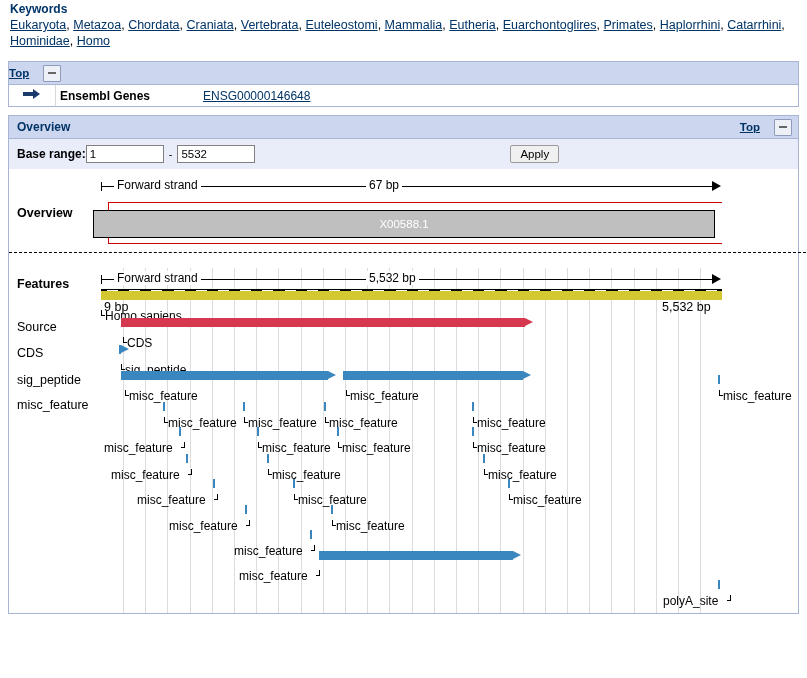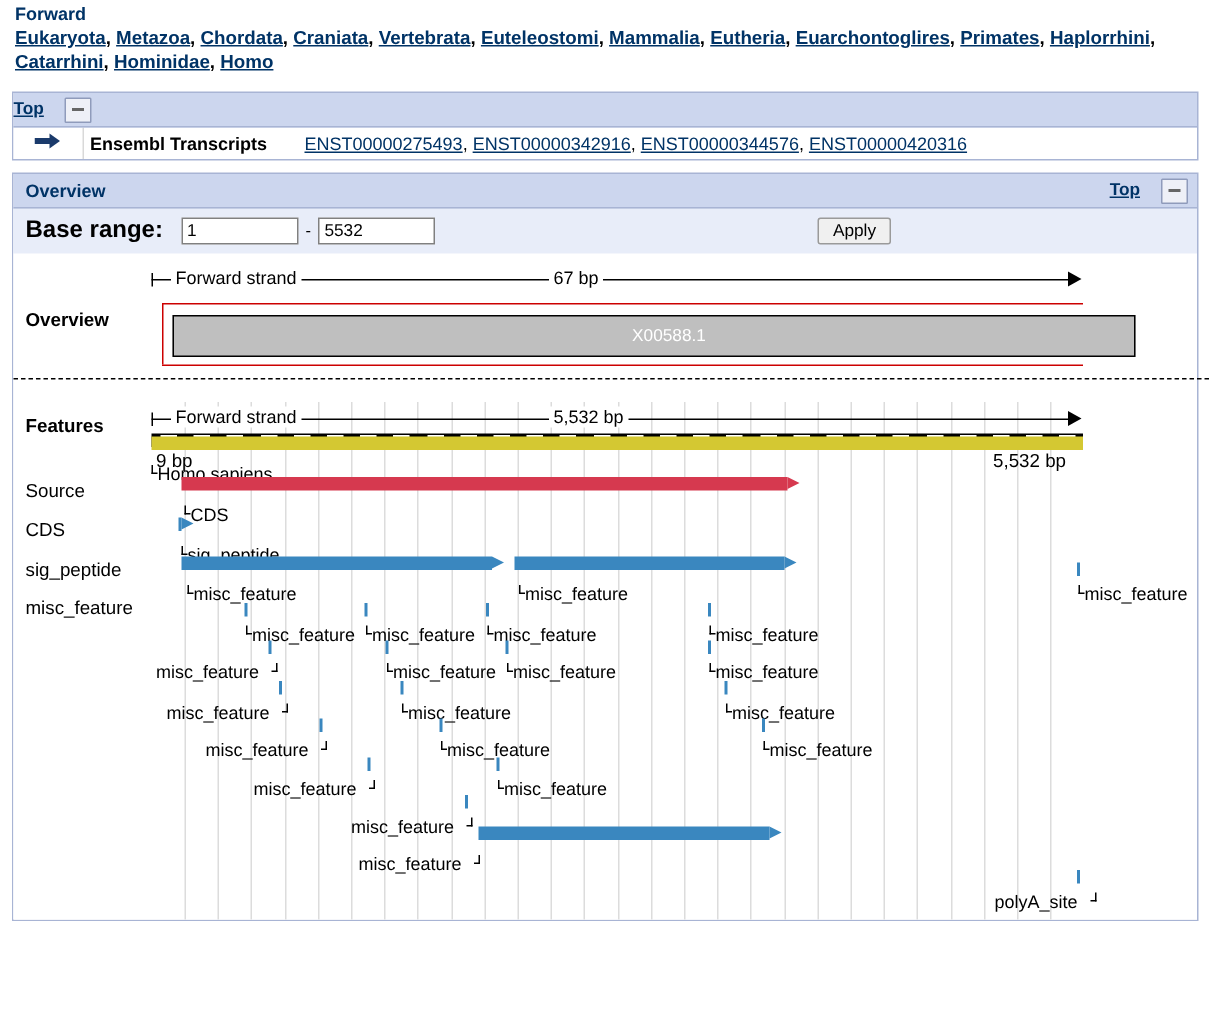--- a/index.html
+++ b/index.html
@@ -7,21 +7,21 @@
     width:807px;height:678px;overflow:hidden;background:#ffffff;
     font-family:"Liberation Sans", sans-serif;font-size:12px;color:#000;
   }
   a{color:#036;text-decoration:underline;}
 
   
   .kw-head{font-weight:bold;color:#036;font-size:12px;padding:2px 10px 1px 10px;}
   .kw-body{padding:0 10px 2px 10px;font-size:12.5px;color:#000;
            border-bottom:1px dotted #bbb;}
   .lin-head{font-weight:bold;color:#036;font-size:12px;padding:3px 10px 1px 10px;}
-  .lin-body{padding:0 10px 4px 10px;font-size:12.5px;line-height:16px;color:#000;font-weight:bold;}
+  .lin-body{padding:0 10px 4px 10px;font-size:12.5px;line-height:16px;color:#000;}
   .lin-body a{color:#036;}
 
   
   .panel{margin:8px 8px 0 8px;border:1px solid #a8b4d4;}
   .panel-head{
     background:#ccd6ee;height:22px;line-height:22px;
     display:flex;align-items:center;position:relative;
     border-bottom:1px solid #a8b4d4;
   }
   .panel-title{font-weight:bold;color:#036;font-size:12px;padding-left:8px;flex:1;}
@@ -42,21 +42,21 @@
   td.nav-ico{width:38px;text-align:center;border-right:1px solid #d9d9d9;}
   td.nav-lbl{width:135px;font-weight:bold;color:#000;padding-left:8px;}
   td.nav-val a{color:#036;}
 
   
   .ov-body{background:#fff;}
   .baserange{
     background:#e8edf9;display:flex;align-items:center;height:30px;
     padding-left:8px;border-bottom:1px solid #fff;
   }
-  .br-label{font-weight:bold;font-size:16px;margin-right:12px;}
+  .br-label{font-weight:bold;font-size:12px;margin-right:0;}
   .br-input{
     width:70px;height:16px;border:1px solid #808080;background:#fff;
     font-family:"Liberation Sans", sans-serif;font-size:11.5px;
     padding:0 3px;color:#000;
   }
   .br-dash{margin:0 5px;font-size:11px;}
   .apply-btn{
     margin-left:255px;border:1px solid #9a9a9a;background:#f0f0f0;
     font-family:"Liberation Sans", sans-serif;font-size:11.5px;
     padding:2px 9px;border-radius:2px;cursor:pointer;color:#000;
@@ -111,43 +111,43 @@
     font-family:"Liberation Sans", sans-serif;
   }
   .elbow{position:absolute;border-left:1px solid #000;border-bottom:1px solid #000;
          width:3px;height:5px;}
   .elbow.r{border-left:none;border-right:1px solid #000;}
 </style>
 </head>
 <body>
 
 <div>
-  <div class="kw-head">Forward</div>
+  <div class="kw-head">Keywords</div>
 </div>
 
 <div>
   <div class="lin-body" id="lineage-links"><a href="#">Eukaryota</a>, <a href="#">Metazoa</a>, <a href="#">Chordata</a>, <a href="#">Craniata</a>, <a href="#">Vertebrata</a>, <a href="#">Euteleostomi</a>, <a href="#">Mammalia</a>, <a href="#">Eutheria</a>, <a href="#">Euarchontoglires</a>, <a href="#">Primates</a>, <a href="#">Haplorrhini</a>, <a href="#">Catarrhini</a>, <a href="#">Hominidae</a>, <a href="#">Homo</a></div>
 </div>
 
 <div class="panel">
   <div class="panel-head">
     <span class="panel-top"><a href="#">Top</a></span>
     <span class="collapse-btn">
         <i></i>
       </span>
   </div>
   <table class="nav">
     <tbody id="nav-rows">
         <tr>
           <td class="nav-ico"><svg width="18" height="12" viewBox="0 0 18 12">
               <rect x="0" y="4" width="11" height="4" fill="#1a3a6b"></rect>
               <polygon points="10,1 17,6 10,11" fill="#1a3a6b"></polygon>
             </svg></td>
-          <td class="nav-lbl">Ensembl Transcripts</td>
-          <td class="nav-val"><a href="#">ENST00000275493</a>, <a href="#">ENST00000342916</a>, <a href="#">ENST00000344576</a>, <a href="#">ENST00000420316</a></td>
+          <td class="nav-lbl">Ensembl Genes</td>
+          <td class="nav-val"><a href="#">ENSG00000146648</a></td>
         </tr>
       </tbody>
   </table>
 </div>
 
 <div class="panel">
   <div class="panel-head">
     <span class="panel-title">Overview</span>
     <span class="panel-top"><a href="#">Top</a></span>
     <span class="collapse-btn">
@@ -169,21 +169,21 @@
       <div class="rowlabel bold" style="top:36px;">Overview</div>
       <div class="gridarea"></div>
     <div class="strand-tick" style="left: 92px; top: 12px;"></div>
         <div class="strandline" style="left: 92px; top: 16px; width: 612px;"></div>
         <div class="strand-arrow" style="left: 703px; top: 11px;"></div>
         <div class="strand-text" style="left: 105px; top: 8px;">Forward strand</div>
         <div class="strand-text" style="left: 357px; top: 8px;">67 bp</div>
         <div class="redline" style="left: 99px; top: 32px; width: 614px;"></div>
         <div class="redline" style="left: 99px; top: 73px; width: 614px;"></div>
         <div class="redvert" style="left: 99px; top: 32px; height: 41px;"></div>
-        <div class="ovbar" style="left: 106px; top: 40px; width: 620px; height: 26px; padding-left: 20px;">X00588.1</div>
+        <div class="ovbar" style="left: 84px; top: 40px; width: 620px; height: 26px;">X00588.1</div>
         <div class="dashline" style="left: 0px; top: 82px; width: 807px;"></div>
       </div>
 
     <div class="gb" id="ftTrack">
       <div class="rowlabel bold" style="top:9px;">Features</div>
       <div class="gridarea" id="ftgrid">
           <div class="gridline" style="left: 22px;"></div>
           <div class="gridline" style="left: 44.2px;"></div>
           <div class="gridline" style="left: 66.4px;"></div>
           <div class="gridline" style="left: 88.6px;"></div>

